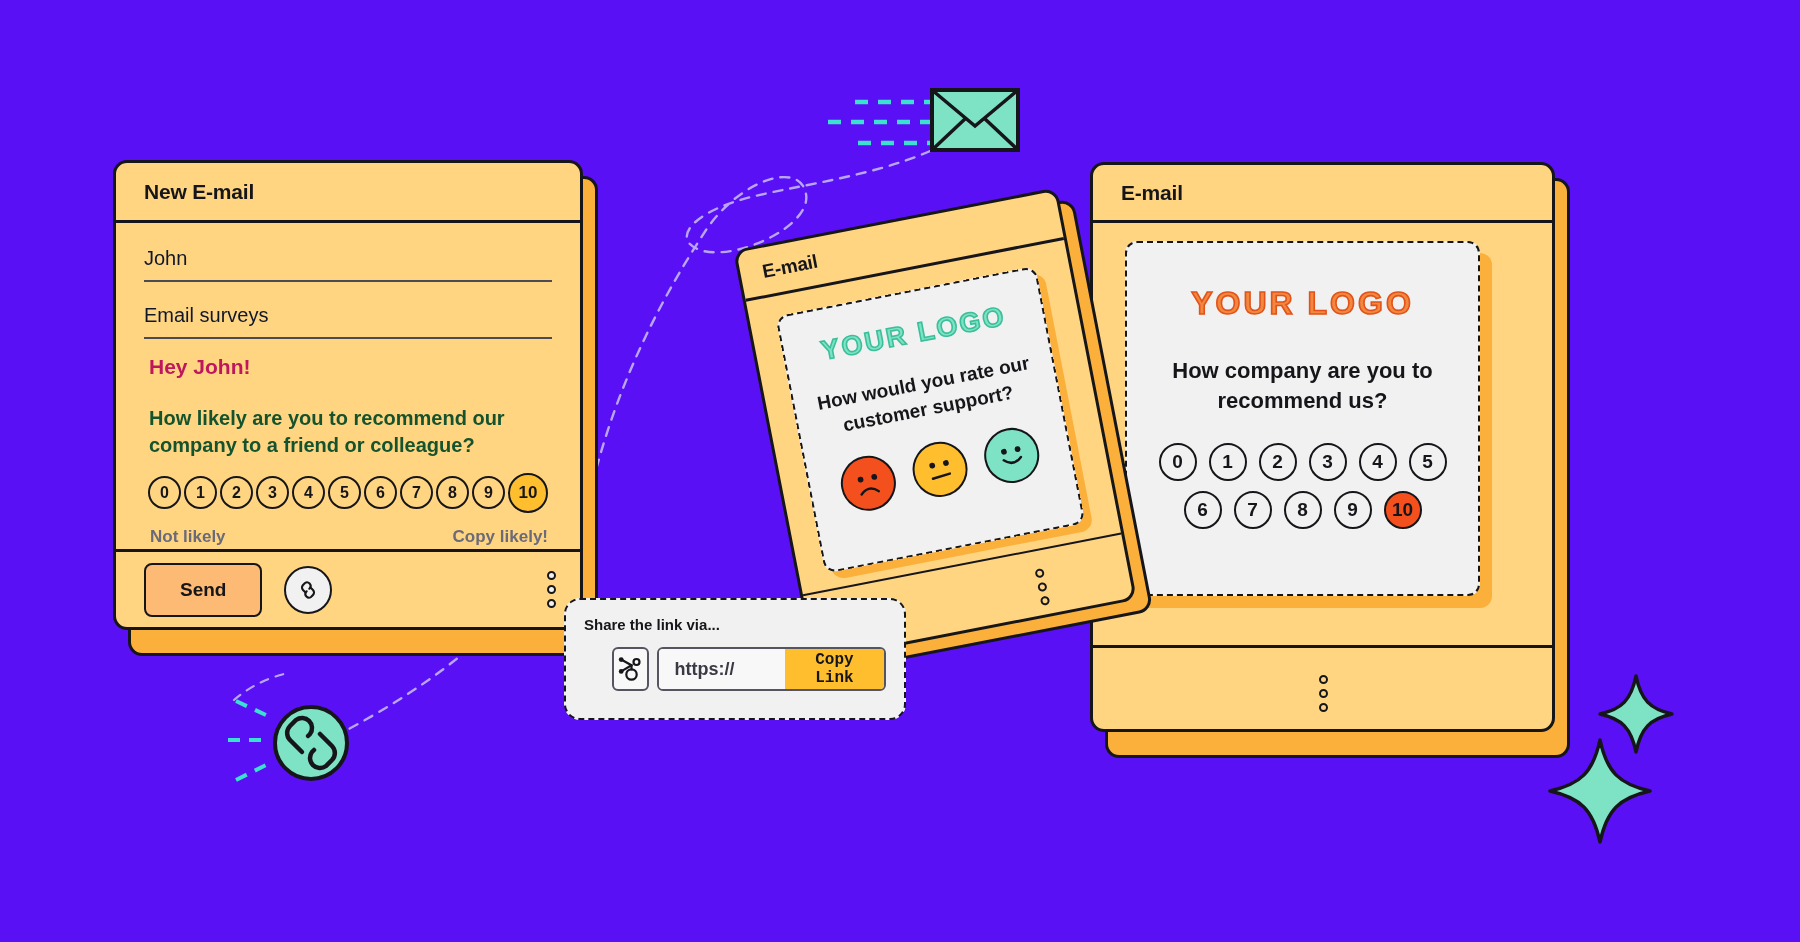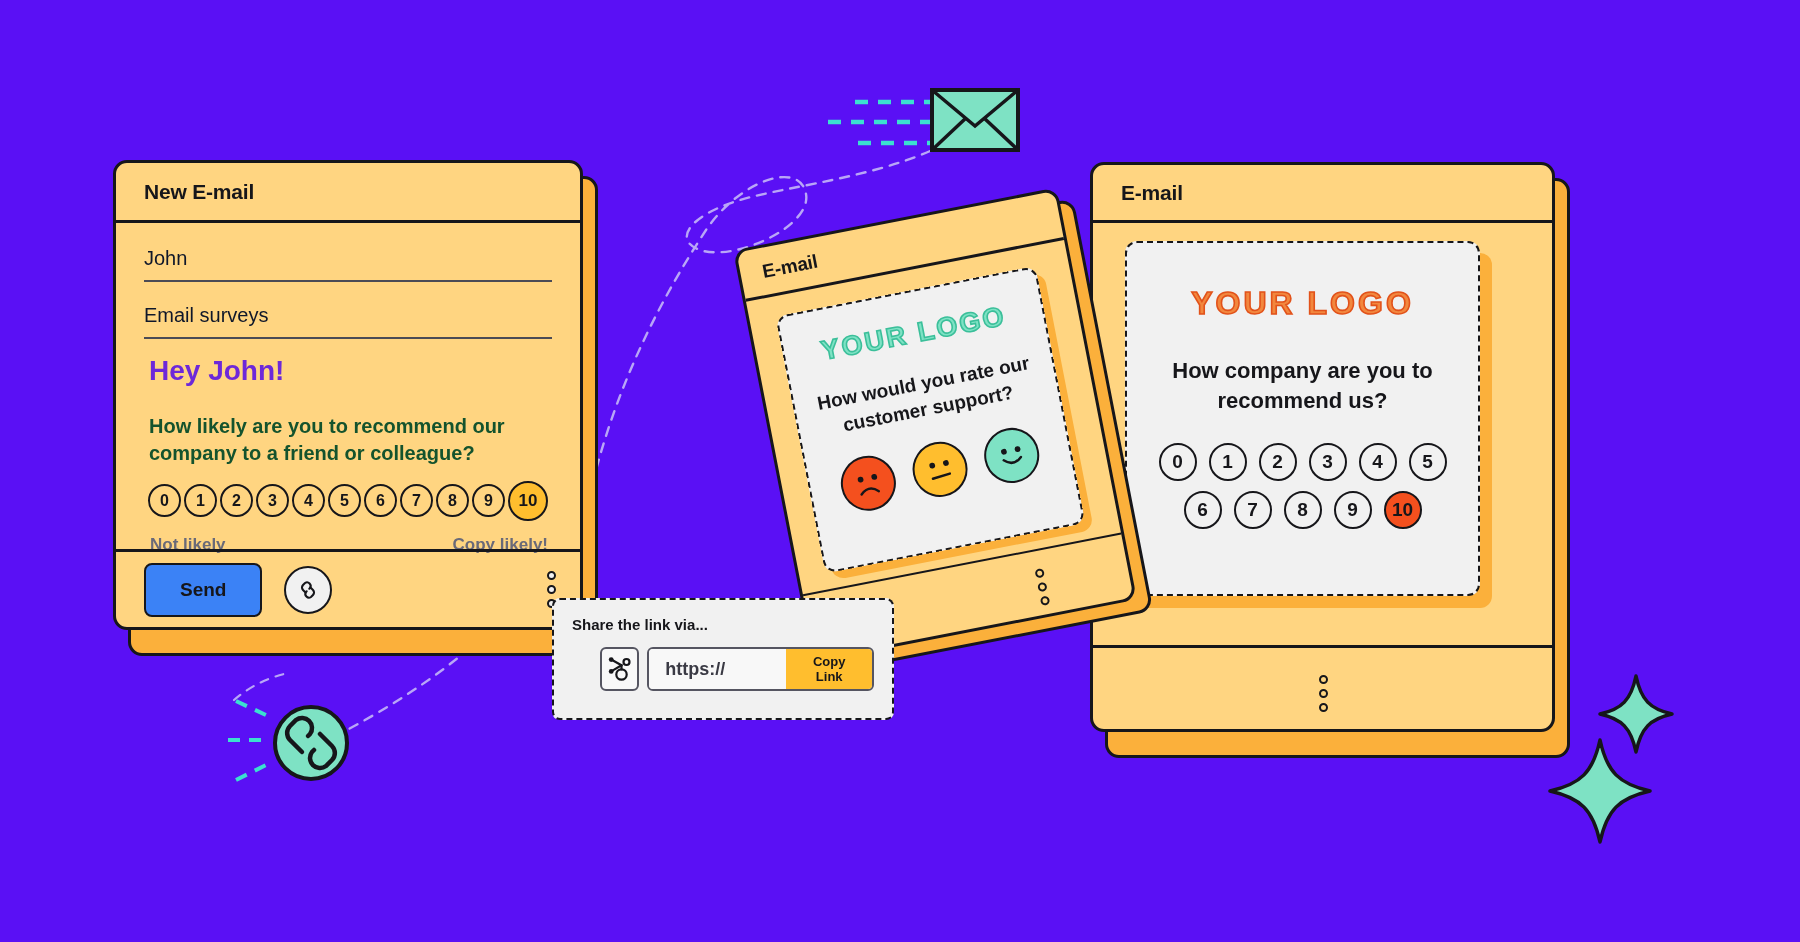--- a/index.html
+++ b/index.html
@@ -63,23 +63,23 @@
   .field-row {
     border-bottom: 2px solid #4b4b55;
     padding: 6px 0 10px 0;
     margin-bottom: 16px;
   }
   .field-value {
     font-size: 20px;
     color: #0f172a;
   }
   .msg-greeting {
-    font-size: 28px;
-    font-weight: bold;
-    color: #6d28d9;
+    font-size: 21px;
+    font-weight: bold;
+    color: #be185d;
     margin: 14px 0 0 5px;
   }
   .msg-question {
     font-size: 20px;
     font-weight: bold;
     color: #14532d;
     line-height: 1.33;
     margin: 26px 0 0 5px;
     width: 400px;
   }
@@ -118,21 +118,21 @@
     position: absolute;
     left: 0; right: 0; bottom: 0;
     height: 78px;
     border-top: 3px solid #16161a;
     display: flex;
     align-items: center;
     padding: 0 28px;
     box-sizing: border-box;
   }
   .send-btn {
-    background: #3b82f6;
+    background: #fdba74;
     border: 2.5px solid #16161a;
     border-radius: 8px;
     font-size: 19px;
     font-weight: bold;
     color: #16161a;
     padding: 14px 34px;
     cursor: pointer;
     font-family: inherit;
   }
   .link-btn {
@@ -262,25 +262,25 @@
   #right-card .right-divider {
     position: absolute;
     left: 0; right: 0;
     top: 480px;
     border-top: 3px solid #16161a;
   }
 
   
   #share-pop {
     position: absolute;
-    left: 552px; top: 598px;
+    left: 564px; top: 598px;
     width: 342px; height: 122px;
     background: #F1F1F1;
     border: 2.5px dashed #16161a;
-    border-radius: 8px;
+    border-radius: 16px;
     box-sizing: border-box;
     padding: 16px 18px;
   }
   .share-title {
     font-size: 15px;
     font-weight: bold;
     color: #16161a;
   }
   .share-row {
     display: flex;
@@ -317,26 +317,26 @@
     color: #3a3a44;
     box-sizing: border-box;
     cursor: text;
   }
   .copy-btn {
     background: #FFBE2E;
     display: flex;
     align-items: center;
     justify-content: center;
     padding: 0 16px;
-    font-size: 13px;
+    font-size: 16px;
     font-weight: bold;
     color: #16161a;
     cursor: pointer;
     border: none;
-    font-family: Liberation Sans, sans-serif;
+    font-family: Liberation Mono, monospace;
   }
 </style>
 </head>
 <body>
 
 <div class="stage">
 
   <svg class="decor" viewBox="0 0 1800 942" xmlns="http://www.w3.org/2000/svg">
 
     <path d="M960,135 C900,175 790,185 740,200 C690,215 672,240 700,250

